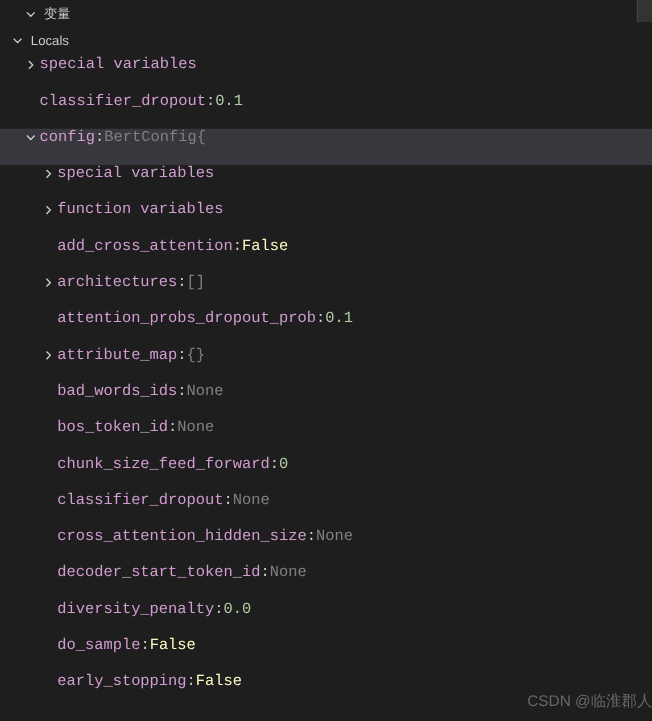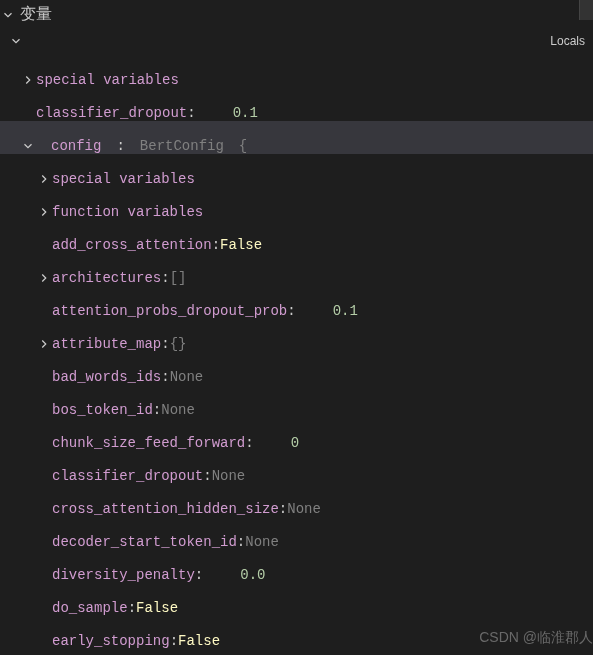--- a/index.html
+++ b/index.html
@@ -13,56 +13,54 @@
       font-size: 14px;
       color: #cccccc;
       width: 593px;
       height: 655px;
       overflow: hidden;
       position: relative;
     }
     .panel-header {
       display: flex;
       align-items: center;
-      padding: 4px 0;
+      padding: 4px 20px;
       background: #1e1e1e;
       font-family: -apple-system, 'Segoe UI', sans-serif;
-      font-size: 16px;
+      font-size: 12px;
       color: #cccccc;
     }
     .panel-header .chevron {
       margin-right: 4px;
       display: inline-flex;
     }
     .section-header {
       display: flex;
       align-items: center;
       padding: 4px 8px 4px 8px;
       font-family: -apple-system, 'Segoe UI', sans-serif;
       font-size: 12px;
       color: #cccccc;
-      justify-content: space-between;
     }
     .section-header .chevron {
       margin-right: 4px;
       display: inline-flex;
     }
     .tree {
       padding: 2px 0;
     }
     .tree-row {
       display: flex;
-      align-items: flex-end;
+      align-items: flex-start;
       height: 33px;
       padding-right: 8px;
       white-space: nowrap;
     }
     .tree-row.highlighted {
       background: #37373d;
-      gap: 15px;
     }
     .indent-1 { padding-left: 20px; }
     .indent-2 { padding-left: 36px; }
     .chevron {
       width: 16px;
       height: 16px;
       display: inline-flex;
       align-items: center;
       justify-content: center;
       color: #cccccc;
@@ -77,21 +75,20 @@
       color: #9cdcfe;
     }
     .var-name.pink {
       color: #d19cd0;
     }
     .colon {
       color: #cccccc;
     }
     .val-num {
       color: #b5cea8;
-      margin-left: 37px;
     }
     .val-keyword {
       color: #fef9c3;
     }
     .val-muted {
       color: #808080;
     }
     .watermark {
       position: absolute;
       bottom: 8px;

